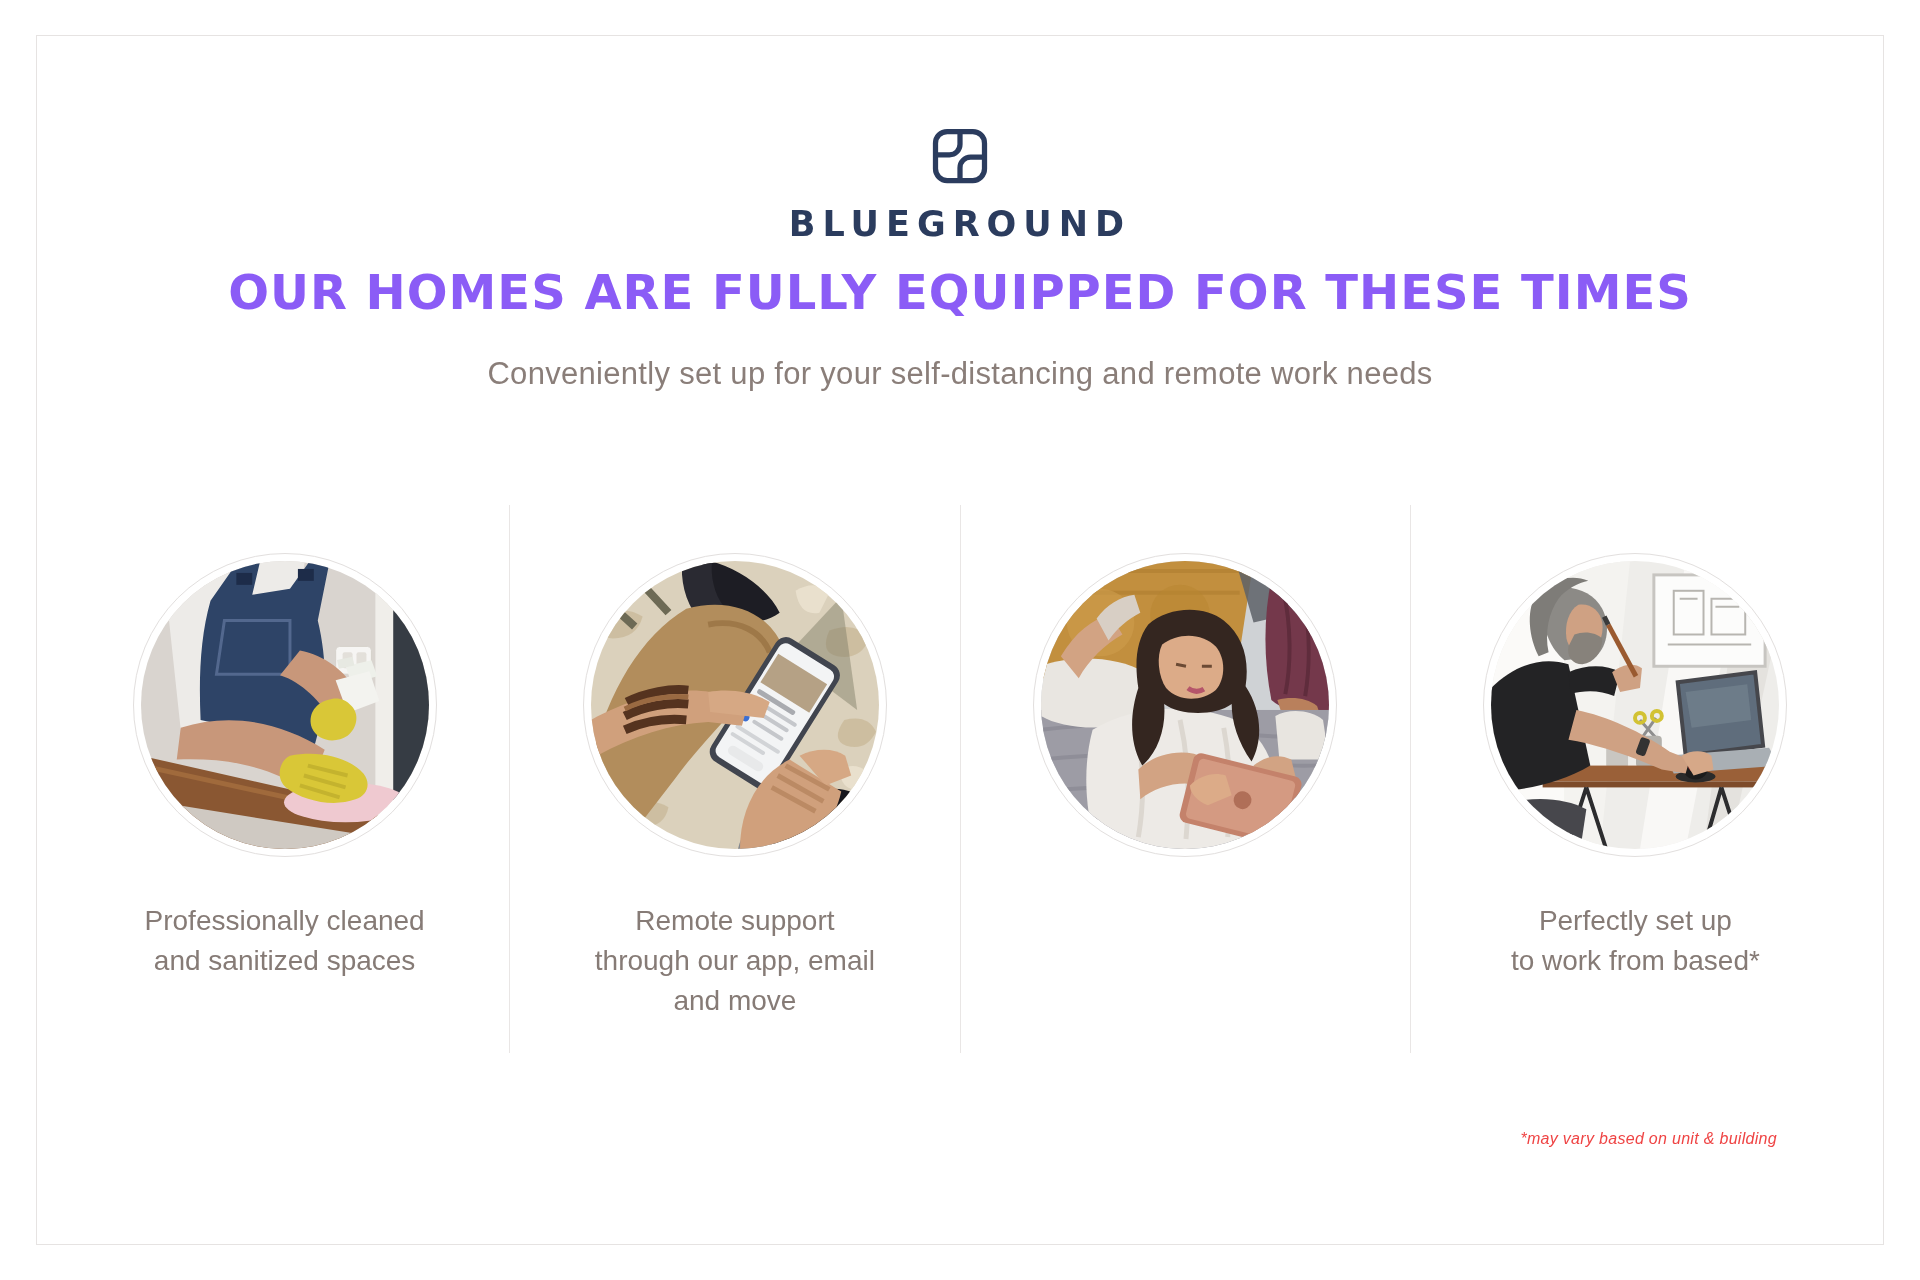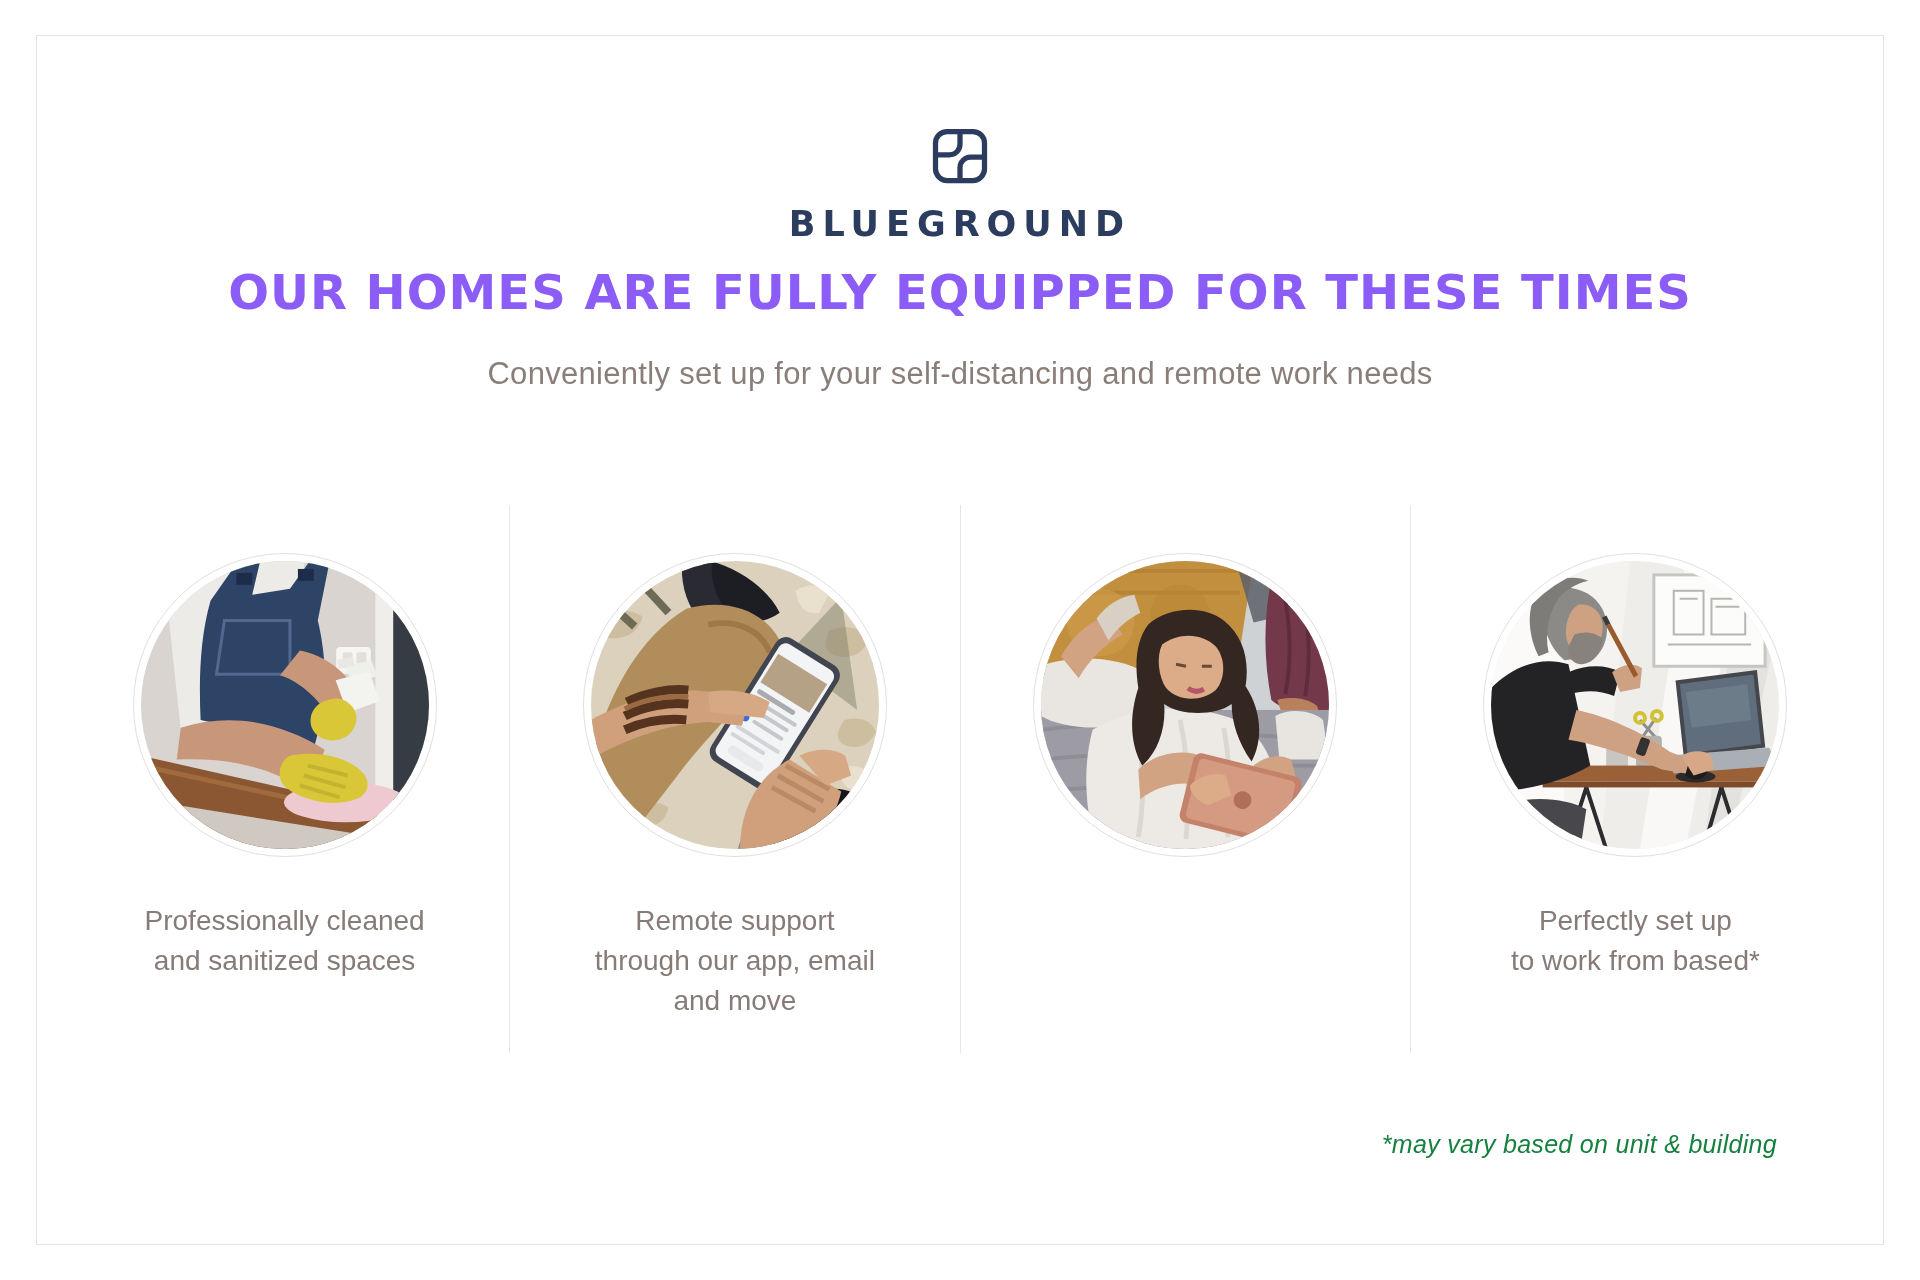--- a/index.html
+++ b/index.html
@@ -20,21 +20,21 @@
   .features { position:absolute; top:505px; left:60px; width:1800px; height:548px; display:flex; }
   .feature { flex:1 1 0; display:flex; flex-direction:column; align-items:center; border-left:1px solid #e9e6e5; }
   .feature:first-child { border-left:none; }
 
   .circle-ring { margin-top:48px; width:304px; height:304px; border-radius:50%; border:1px solid #e2dfde; background:#ffffff; display:flex; align-items:center; justify-content:center; }
   .photo { width:288px; height:288px; border-radius:50%; overflow:hidden; }
   .photo svg { width:100%; height:100%; display:block; }
 
   .caption { margin-top:44px; text-align:center; font-size:28px; line-height:40px; color:#867b76; white-space:pre-line; }
 
-  .footnote { position:absolute; top:1130px; right:143px; font-size:25px; font-style:italic; color:#15803d; letter-spacing:0.3px; }
+  .footnote { position:absolute; top:1130px; right:143px; font-size:16px; font-style:italic; color:#ef4444; letter-spacing:0.3px; }
 </style>
 </head>
 <body>
 
 <div class="card-border"></div>
 
 <header class="brand">
   <svg viewBox="0 0 48 48" fill="none" stroke="#2b3c5e" stroke-width="4.5" stroke-linecap="round">
     <rect x="3" y="3" width="42" height="42" rx="10"></rect>
     <path d="M24,4 v10 a9,9 0 0 1 -9,9 H4"></path>

